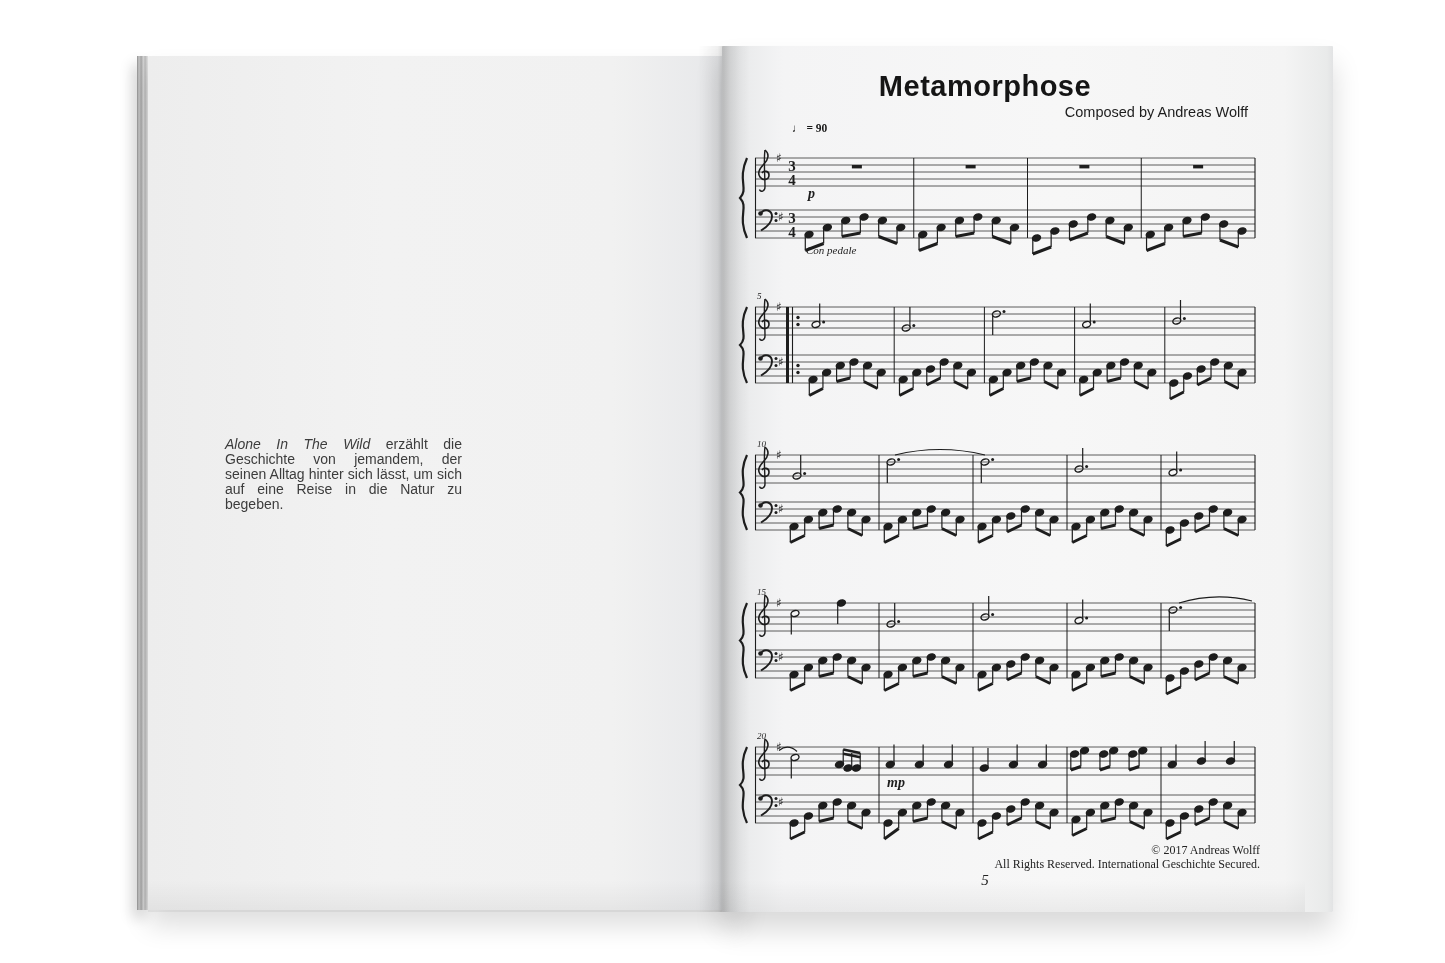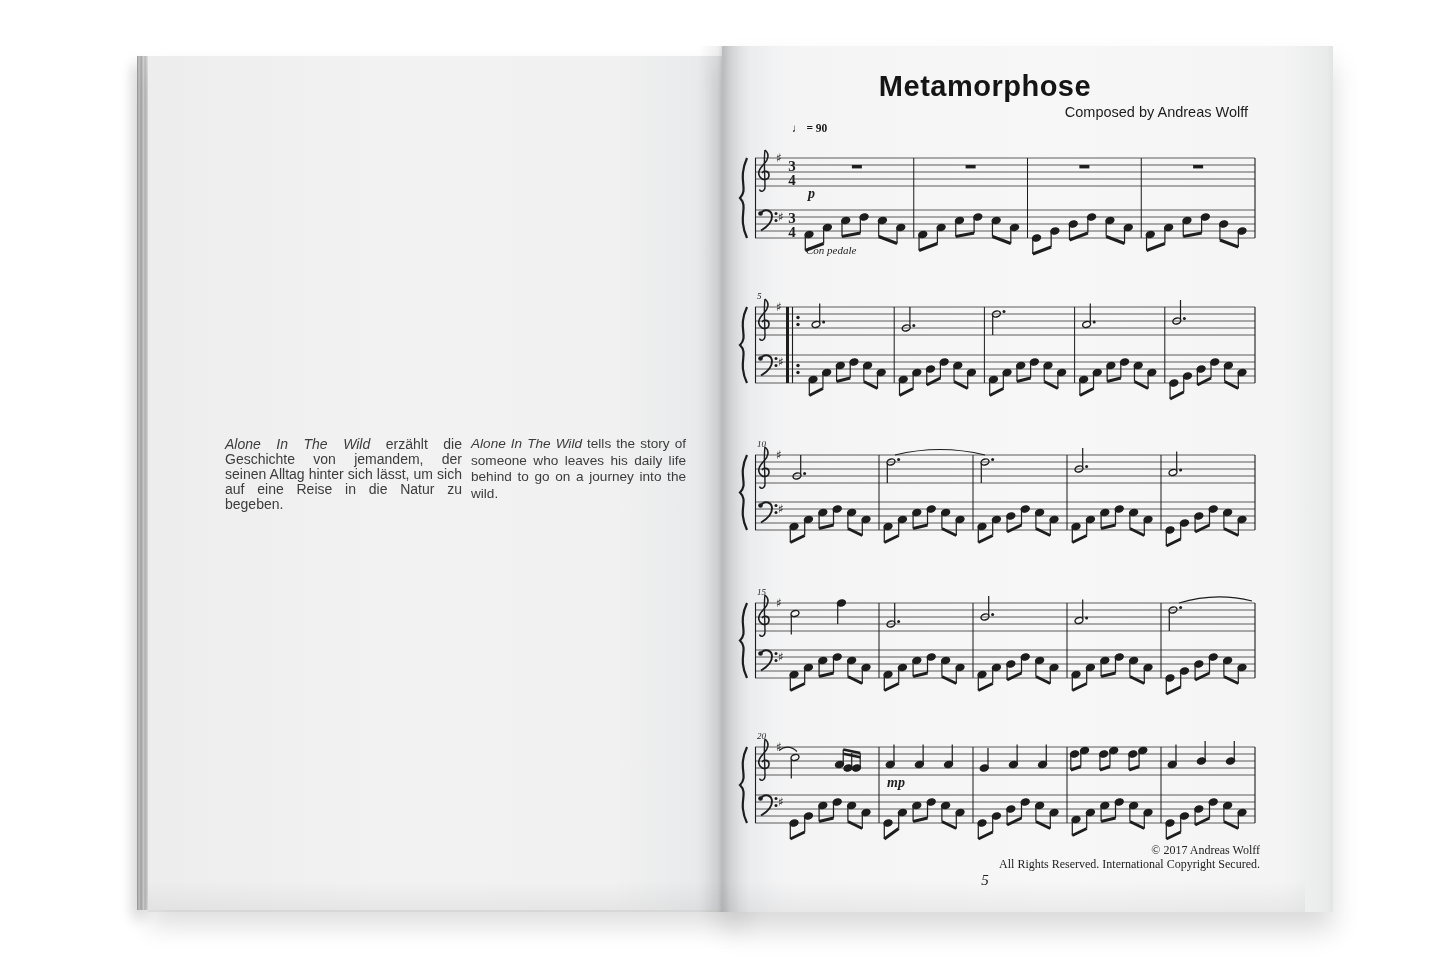--- a/index.html
+++ b/index.html
@@ -43,21 +43,20 @@
   svg.score{position:absolute;left:0;top:0;}
 </style>
 </head>
 <body>
 
 <div class="book">
   <div class="page-stack-edge"></div>
 
   <div class="page left-page">
     <div class="para para-de"><span class="lead-italic">Alone In The Wild</span><span> erzählt die Geschichte von jemandem, der seinen Alltag hinter sich lässt, um sich auf eine Reise in die Natur zu begeben.</span></div>
-    <div class="para para-en"><span class="lead-italic">Alone In The Wild</span><span> tells the story of someone who leaves his daily life behind to go on a journey into the wild.</span></div>
   </div>
 
   <div class="page right-page">
     <div class="title">Metamorphose</div>
     <div class="composer">Composed by Andreas Wolff</div>
     <div class="tempo"><span>♩</span><span> = 90</span></div>
 
     <svg id="score-svg" class="score" width="583" height="866" viewBox="0 0 583 866">
         <g>
           <path d="M 25 112 C 15 134.4 27 142.4 18 152
@@ -692,19 +691,19 @@
           <line x1="473.1" y1="764.5" x2="473.1" y2="779" stroke="#1d1d1d" stroke-width="1.2"></line>
           <line x1="487.5" y1="757.5" x2="487.5" y2="772" stroke="#1d1d1d" stroke-width="1.2"></line>
           <line x1="473.1" y1="779" x2="487.5" y2="772" stroke="#1d1d1d" stroke-width="3"></line>
           <line x1="501.90000000000003" y1="761" x2="501.90000000000003" y2="775.5" stroke="#1d1d1d" stroke-width="1.2"></line>
           <line x1="516.3" y1="768" x2="516.3" y2="782.5" stroke="#1d1d1d" stroke-width="1.2"></line>
           <line x1="501.90000000000003" y1="775.5" x2="516.3" y2="782.5" stroke="#1d1d1d" stroke-width="3"></line>
         </g>
       </svg>
 
     <div class="footer footer1">© 2017 Andreas Wolff</div>
-    <div class="footer footer2">All Rights Reserved. International Copyright Secured.</div>
+    <div class="footer footer2">All Rights Reserved. International Geschichte Secured.</div>
     <div class="pageno">5</div>
   </div>
 
   <div class="spine-shade"></div>
   <div class="page-bottom-shade"></div>
 </div>
 
 </body></html>

